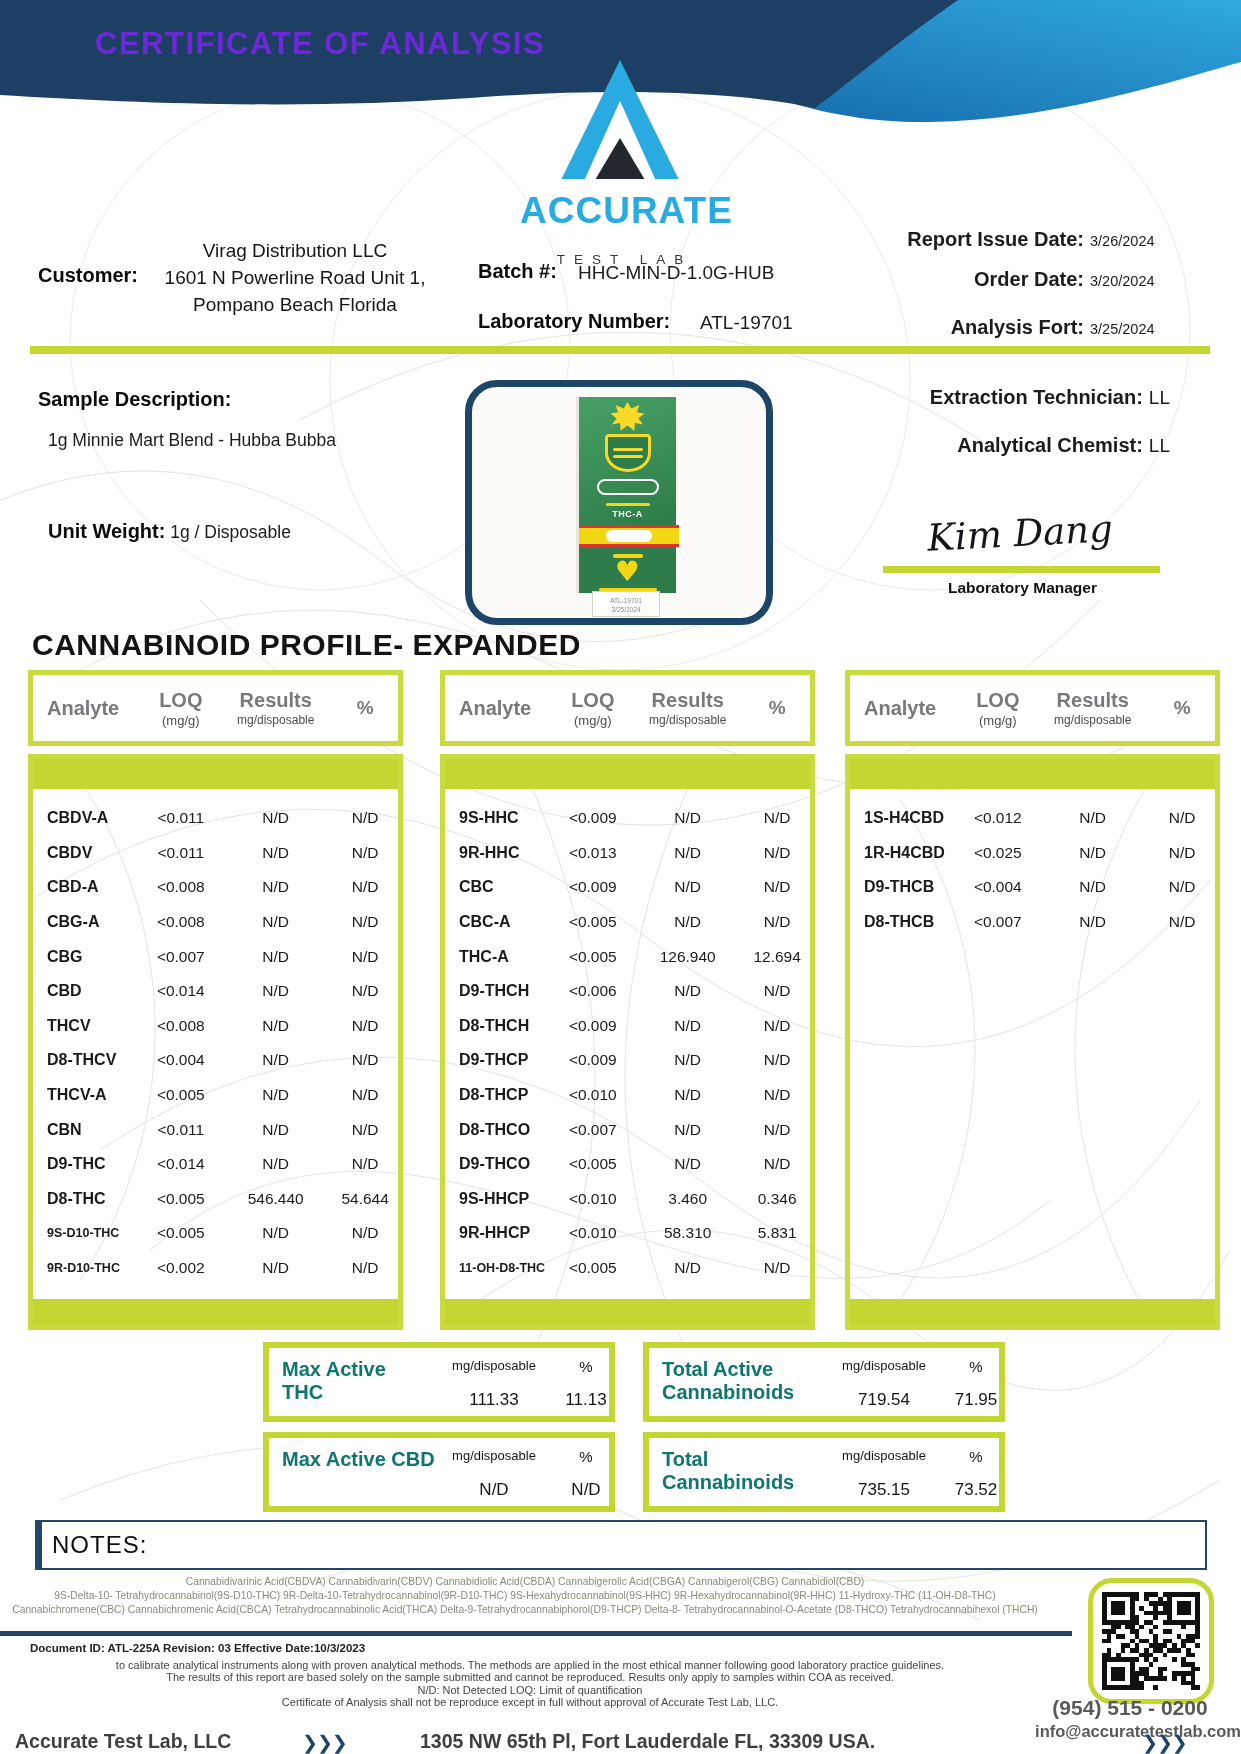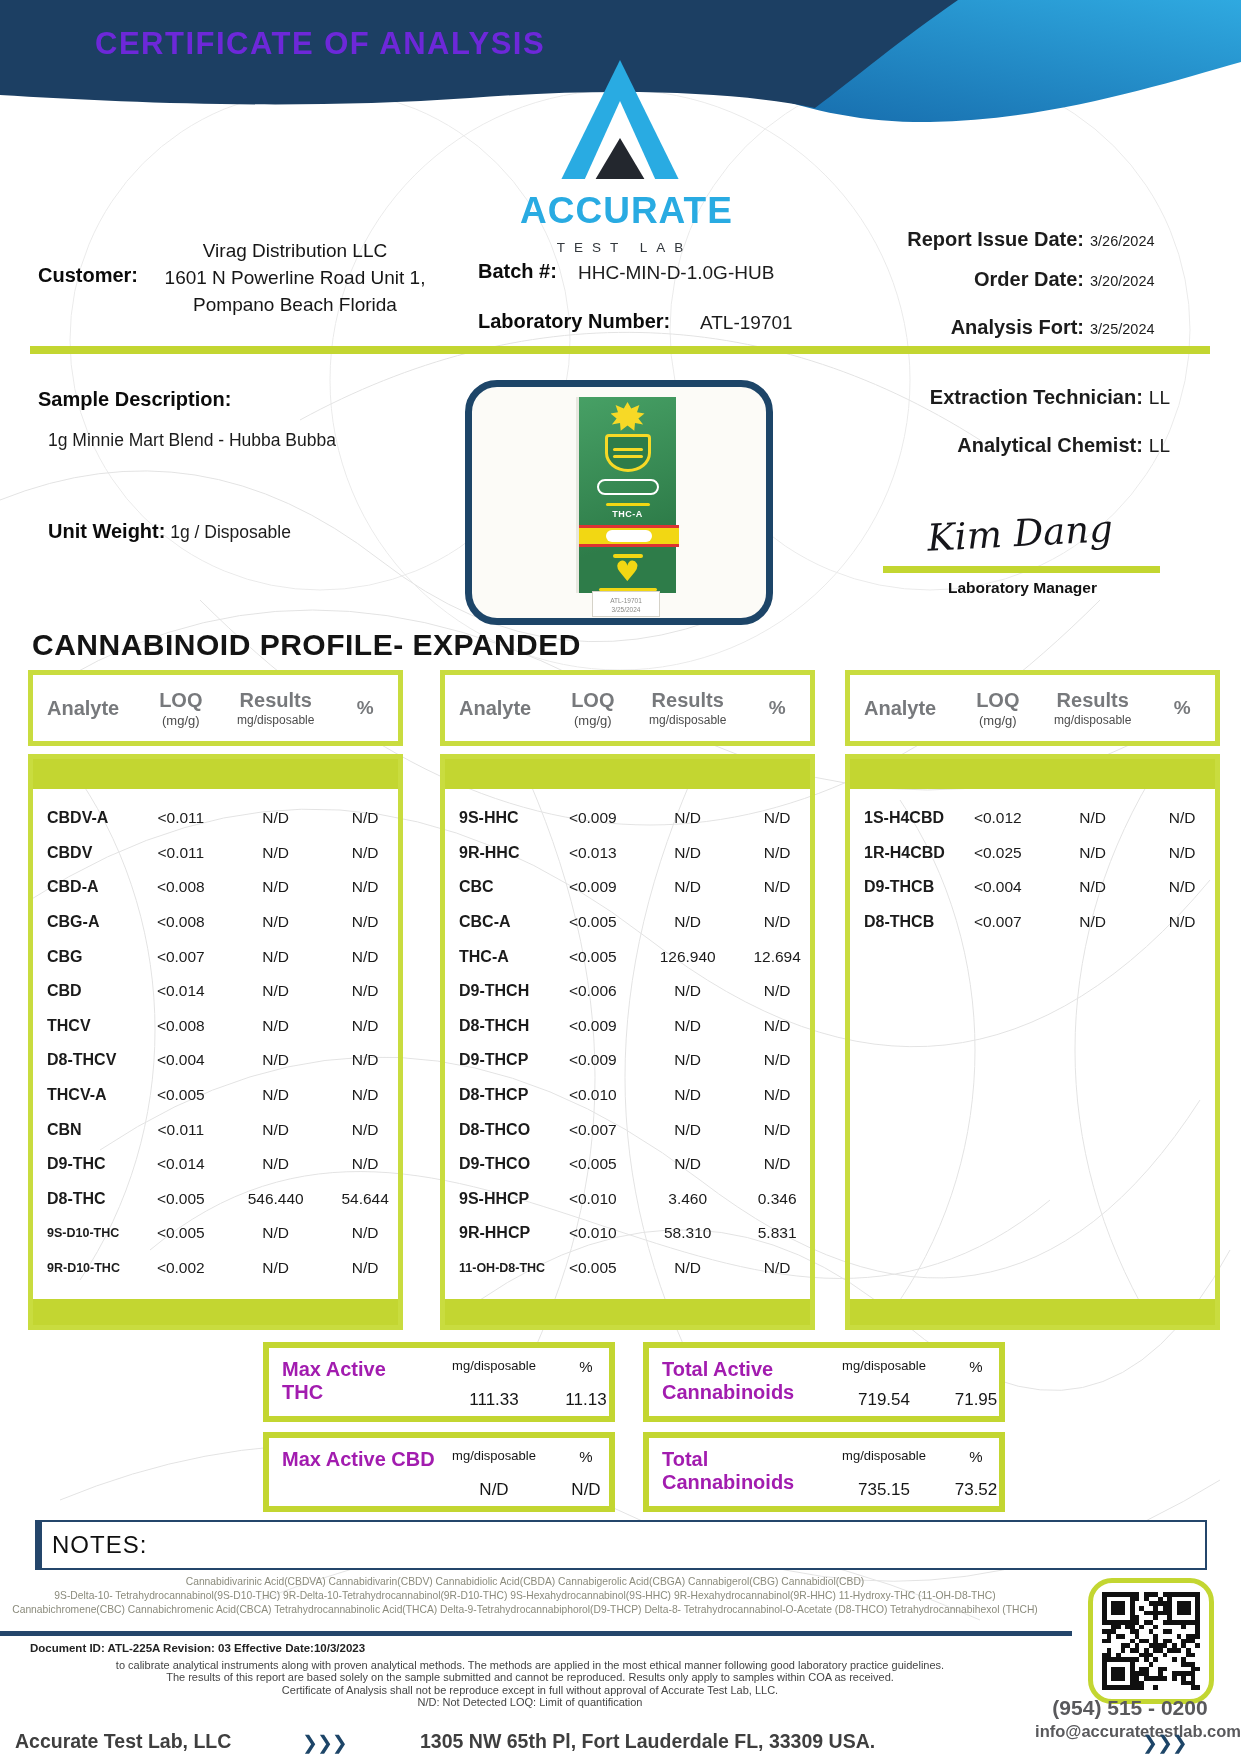--- a/index.html
+++ b/index.html
@@ -10,21 +10,21 @@
   }
   
   #header-waves{position:absolute;top:0;left:0;width:1241px;height:150px;}
   .coa-title{
     position:absolute;top:26px;left:95px;color:#6d28d9;font-size:31px;font-weight:bold;
     letter-spacing:1.5px;z-index:3;
   }
   
   .logo-wrap{position:absolute;top:60px;left:520px;width:200px;text-align:center;z-index:2;}
   .logo-name{color:#29abe2;font-size:37px;font-weight:bold;letter-spacing:1px;margin-top:4px;}
-  .logo-sub{color:#32373c;font-size:13.5px;letter-spacing:9px;margin-top:8px;padding-left:9px;}
+  .logo-sub{color:#32373c;font-size:13.5px;letter-spacing:9px;margin-top:20px;padding-left:9px;}
   
   .lbl{font-weight:bold;color:#0b0b0b;}
   .info-customer-label{position:absolute;top:264px;left:38px;font-size:20px;}
   .info-customer-block{position:absolute;top:237px;left:135px;width:320px;text-align:center;
     font-size:19px;line-height:27px;color:#161616;}
   .info-batch-label{position:absolute;top:260px;left:478px;font-size:20px;}
   .info-batch-value{position:absolute;top:262px;left:578px;font-size:19px;}
   .info-lab-label{position:absolute;top:310px;left:478px;font-size:20px;}
   .info-lab-value{position:absolute;top:312px;left:700px;font-size:19px;}
   .date-row{position:absolute;left:790px;width:388px;display:flex;justify-content:flex-end;
@@ -92,21 +92,21 @@
   .trow{display:grid;grid-template-columns:30% 21% 31% 18%;align-items:center;height:34.6px;}
   .tcell{font-size:15.5px;text-align:center;color:#1b1b1b;}
   .tcell.c0{font-weight:bold;font-size:16px;text-align:left;padding-left:14px;}
   .tcell.c0.small{font-size:12.5px;}
   .t1{left:28px;width:375px;}
   .t2{left:440px;width:375px;}
   .t3{left:845px;width:375px;}
   
   .sum-box{position:absolute;height:80px;border:6px solid #c3d631;background:#ffffff;}
   .sum-label{position:absolute;left:13px;top:10px;width:170px;font-size:20px;font-weight:bold;
-    color:#a21caf;line-height:23px;}
+    color:#0f766e;line-height:23px;}
   .sum-unit{position:absolute;top:10px;font-size:13px;color:#161616;text-align:center;width:110px;}
   .sum-pct-h{position:absolute;top:10px;font-size:15px;color:#161616;text-align:center;width:70px;}
   .sum-val{position:absolute;top:42px;font-size:17px;color:#161616;text-align:center;width:110px;}
   .sum-pct{position:absolute;top:42px;font-size:17px;color:#161616;text-align:center;width:70px;}
   .u1{left:170px;} .p1{left:282px;}
   
   .notes-box{position:absolute;top:1520px;left:35px;width:1172px;height:50px;
     border:2px solid #24466b;border-left:7px solid #24466b;background:#ffffff;}
   .notes-label{position:absolute;top:9px;left:10px;font-size:24px;color:#101010;letter-spacing:1px;}
   .legend-lines{position:absolute;top:1575px;left:10px;width:1030px;text-align:center;
@@ -537,22 +537,22 @@
     <div class="legend-lines">
         <div>Cannabidivarinic Acid(CBDVA)  Cannabidivarin(CBDV)  Cannabidiolic Acid(CBDA)  Cannabigerolic Acid(CBGA)  Cannabigerol(CBG)  Cannabidiol(CBD)</div>
         <div>9S-Delta-10- Tetrahydrocannabinol(9S-D10-THC)  9R-Delta-10-Tetrahydrocannabinol(9R-D10-THC)  9S-Hexahydrocannabinol(9S-HHC)  9R-Hexahydrocannabinol(9R-HHC)  11-Hydroxy-THC (11-OH-D8-THC)</div>
         <div>Cannabichromene(CBC)  Cannabichromenic Acid(CBCA)  Tetrahydrocannabinolic Acid(THCA)  Delta-9-Tetrahydrocannabiphorol(D9-THCP) Delta-8- Tetrahydrocannabinol-O-Acetate (D8-THCO) Tetrahydrocannabihexol (THCH)</div>
       </div>
     <div class="navy-line"></div>
     <div class="doc-meta">Document ID: ATL-225A   Revision: 03    Effective Date:10/3/2023</div>
     <div class="disclaimer-lines">
         <div>to calibrate analytical instruments along with proven analytical methods. The methods are applied in the most ethical manner following good laboratory practice guidelines.</div>
         <div>The results of this report are based solely on the sample submitted and cannot be reproduced. Results only apply to samples within COA as received.</div>
+        <div>N/D: Not Detected   LOQ: Limit of quantification</div>
         <div>Certificate of Analysis shall not be reproduce except in full without approval of Accurate Test Lab, LLC.</div>
-        <div>N/D: Not Detected   LOQ: Limit of quantification</div>
       </div>
 
     <div class="qr-box">
       <div class="qr">
           <div style="grid-area: 1 / 1;"></div>
           <div style="grid-area: 1 / 2;"></div>
           <div style="grid-area: 1 / 3;"></div>
           <div style="grid-area: 1 / 4;"></div>
           <div style="grid-area: 1 / 5;"></div>
           <div style="grid-area: 1 / 6;"></div>

